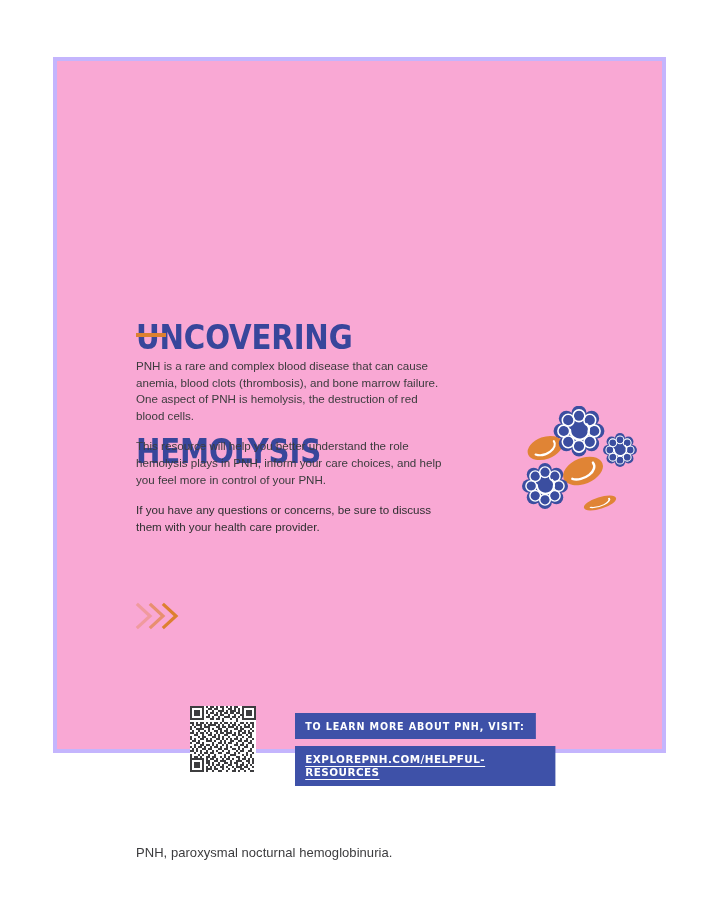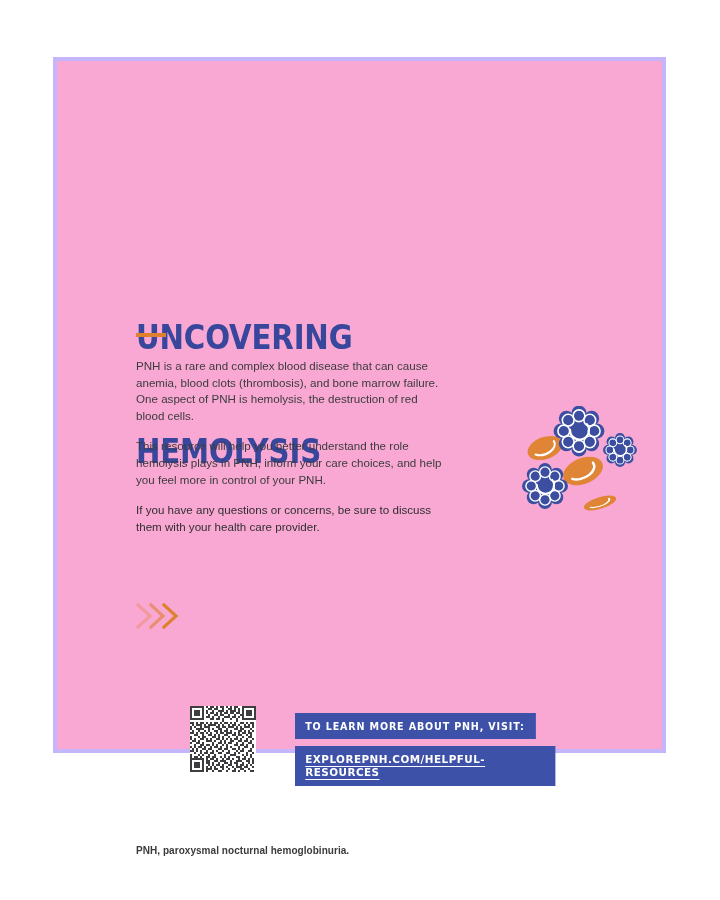--- a/index.html
+++ b/index.html
@@ -129,23 +129,22 @@
     letter-spacing: 0.5px;
     cursor: pointer;
   }
 
   
   .footnote {
     position: absolute;
     left: 79px;
     top: 784px;
     color: #3b3b3d;
-    font-size: 10px;
+    font-size: 13px;
     letter-spacing: 0.05px;
-    font-weight: bold;
   }
 </style>
 </head>
 <body>
 
 <div class="sheet">
 
   <div class="headline">
     <span class="headline-line">UNCOVERING</span>
     <span class="headline-line">HEMOLYSIS</span>

